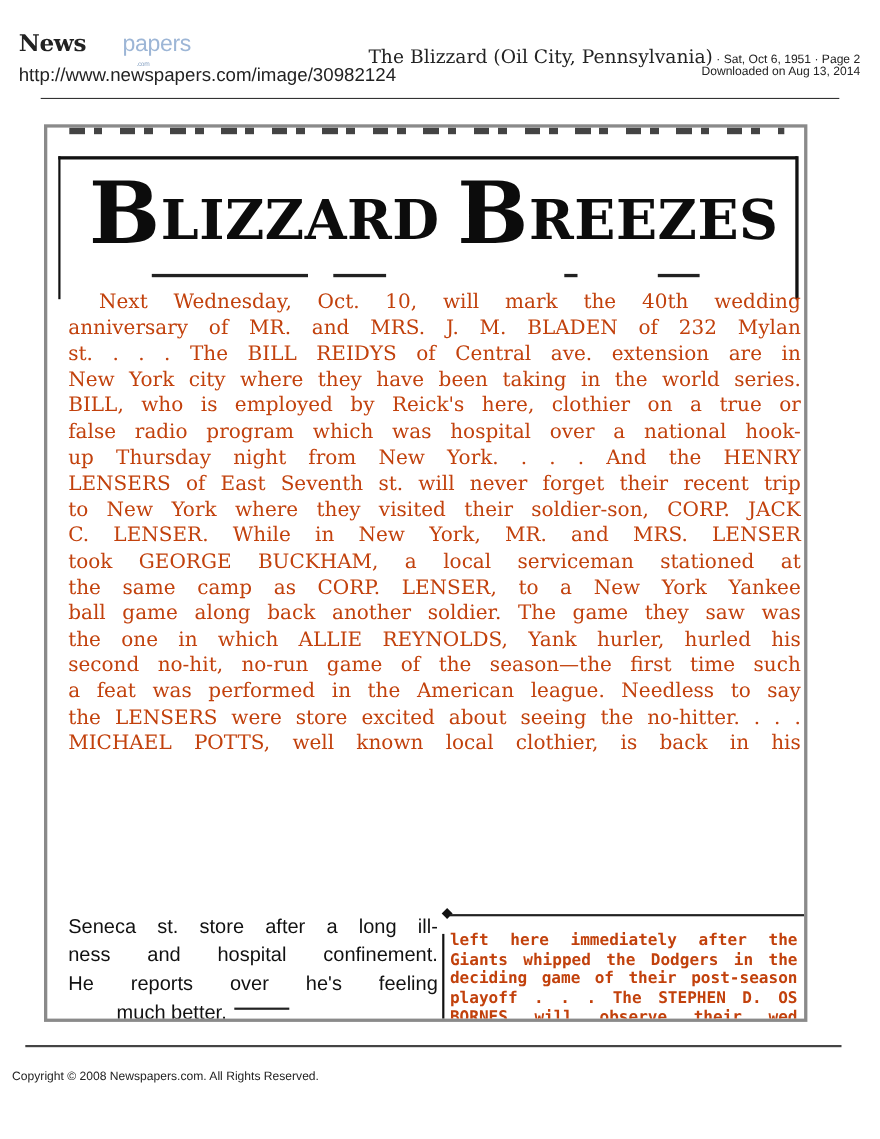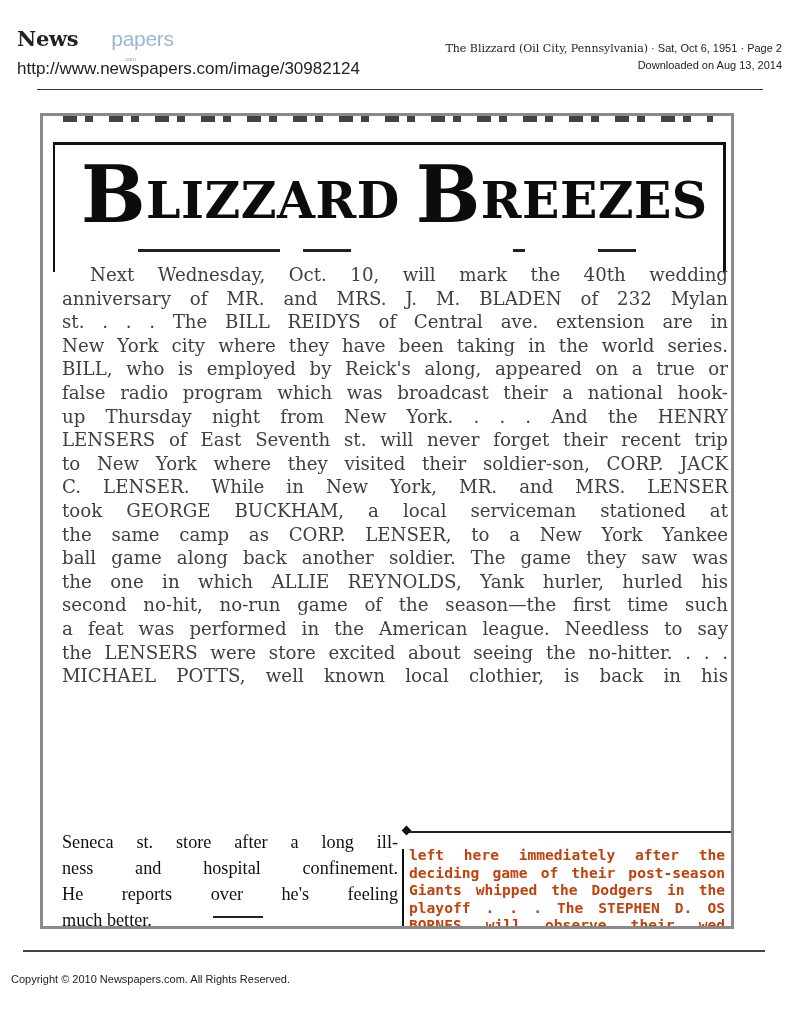--- a/index.html
+++ b/index.html
@@ -51,21 +51,21 @@
     .pub-line {
       position: absolute;
       right: 18px;
       top: 42px;
       font-size: 11px;
       color: #222;
       white-space: nowrap;
     }
     .pub-line .pub-name {
       font-family: "DejaVu Serif", serif;
-      font-size: 11px;
+      font-size: 17px;
     }
     .download-line {
       position: absolute;
       right: 18px;
       top: 59px;
       font-size: 11px;
       color: #222;
     }
     .rule-top {
       position: absolute;
@@ -150,50 +150,51 @@
       background: #222;
     }
     .body-text {
       position: absolute;
       left: 19px;
       top: 147px;
       width: 666px;
       font-family: "DejaVu Serif", serif;
       font-size: 18.2px;
       line-height: 23.6px;
-      color: #404040;
+      color: #c2410c;
     }
     .body-text .line {
       white-space: nowrap;
       text-align: justify;
       text-align-last: justify;
       display: block;
       height: 23.6px;
     }
     .body-text .line.indent {
       padding-left: 28px;
     }
     .bottom-left {
       position: absolute;
       left: 19px;
       top: 713px;
       width: 336px;
-      font-family: Liberation Serif, serif;
+      font-family: Liberation Sans, sans-serif;
       font-size: 18.2px;
       line-height: 26px;
     }
     .bottom-left .line {
       display: block;
       white-space: nowrap;
       text-align: justify;
       text-align-last: justify;
       height: 26px;
     }
     .bottom-left .line.last {
       text-align-last: left;
+      margin-left: 44px;
     }
     .col-divider {
       position: absolute;
       left: 359px;
       top: 733px;
       width: 2px;
       height: 90px;
       background: #111;
     }
     .col-rule {
@@ -286,22 +287,22 @@
   <div class="dashes" style="left:95px;width:142px;"></div>
   <div class="dashes" style="left:260px;width:48px;"></div>
   <div class="dashes" style="left:470px;width:12px;"></div>
   <div class="dashes" style="left:555px;width:38px;"></div>
 
   <div class="body-text">
     <span class="line indent">Next Wednesday, Oct. 10, will mark the 40th wedding</span>
     <span class="line">anniversary of MR. and MRS. J. M. BLADEN of 232 Mylan</span>
     <span class="line">st. . . . The BILL REIDYS of Central ave. extension are in</span>
     <span class="line">New York city where they have been taking in the world series.</span>
-    <span class="line">BILL, who is employed by Reick's along, appeared on a true or</span>
-    <span class="line">false radio program which was broadcast their a national hook-</span>
+    <span class="line">BILL, who is employed by Reick's here, clothier on a true or</span>
+    <span class="line">false radio program which was hospital over a national hook-</span>
     <span class="line">up Thursday night from New York. . . . And the HENRY</span>
     <span class="line">LENSERS of East Seventh st. will never forget their recent trip</span>
     <span class="line">to New York where they visited their soldier-son, CORP. JACK</span>
     <span class="line">C. LENSER. While in New York, MR. and MRS. LENSER</span>
     <span class="line">took GEORGE BUCKHAM, a local serviceman stationed at</span>
     <span class="line">the same camp as CORP. LENSER, to a New York Yankee</span>
     <span class="line">ball game along back another soldier. The game they saw was</span>
     <span class="line">the one in which ALLIE REYNOLDS, Yank hurler, hurled his</span>
     <span class="line">second no-hit, no-run game of the season—the first time such</span>
     <span class="line">a feat was performed in the American league. Needless to say</span>
@@ -317,22 +318,22 @@
   </div>
 
   <div class="small-rule"></div>
 
   <div class="col-diamond"></div>
   <div class="col-rule"></div>
   <div class="col-divider"></div>
 
   <div class="bottom-right">
     <span class="line">left here immediately after the</span>
+    <span class="line">Giants whipped the Dodgers in the</span>
     <span class="line">deciding game of their post-season</span>
-    <span class="line">Giants whipped the Dodgers in the</span>
     <span class="line">playoff . . . The STEPHEN D. OS</span>
     <span class="line">BORNES will observe their wed</span>
   </div>
 </div>
 
 <div class="rule-bottom"></div>
 
-<div class="copyright">Copyright © 2010 Newspapers.com. All Rights Reserved.</div>
+<div class="copyright">Copyright © 2008 Newspapers.com. All Rights Reserved.</div>
 
 </body></html>

